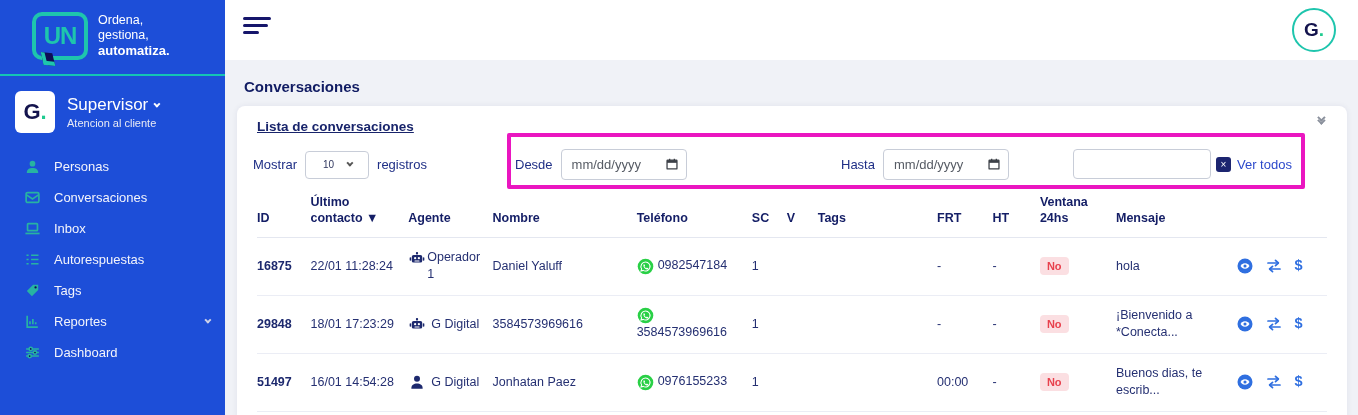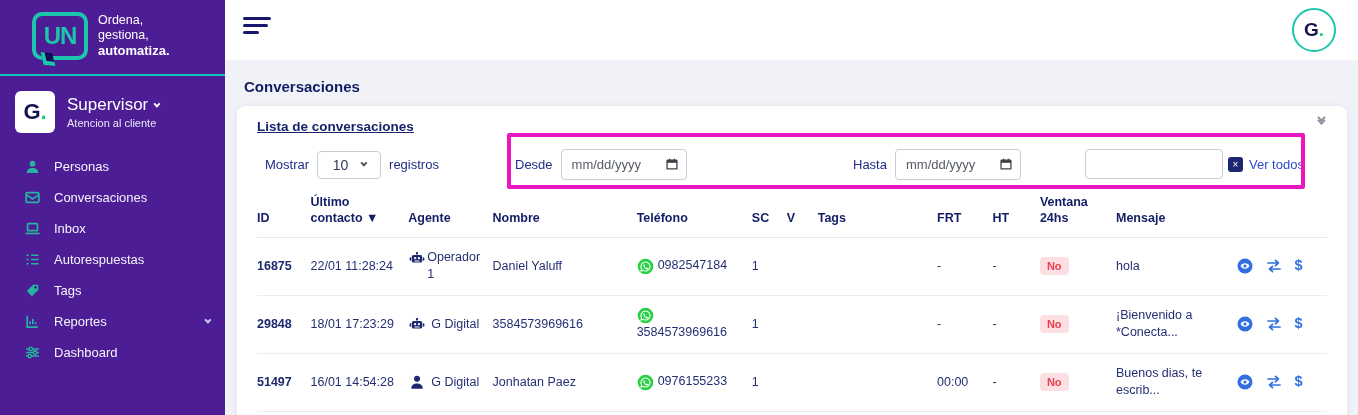--- a/index.html
+++ b/index.html
@@ -1,21 +1,21 @@
 <!DOCTYPE html>
 <html><head>
 <meta charset="utf-8">
 <style>
   * { box-sizing: border-box; margin: 0; padding: 0; }
   html,body { width:1358px; height:415px; overflow:hidden; background:#fff;
     font-family:"Liberation Sans", sans-serif; }
   .app { position:relative; width:1358px; height:415px; display:flex; }
 
   
-  .sidebar { width:225px; height:415px; background:#4c1d95; color:#fff; flex:none; }
+  .sidebar { width:225px; height:415px; background:#1d4ed8; color:#fff; flex:none; }
   .brand { display:flex; align-items:center; gap:10px; padding:12px 10px 14px 32px;
            border-bottom:2px solid #14c4b4; }
   .logo-mark { position:relative; width:56px; height:48px; border:4px solid #1ec5ad;
                border-radius:10px; display:flex; align-items:center; justify-content:center;
                color:#1ec5ad; font-weight:bold; font-size:24px; letter-spacing:-1px; }
   .logo-tail { position:absolute; left:6px; bottom:-9px; width:12px; height:12px;
                background:#0e0e55; border-left:4px solid #1ec5ad; border-bottom:4px solid #1ec5ad;
                transform:skewY(20deg) rotate(-15deg); }
   .tagline { font-size:12.5px; line-height:1.2; color:#fff; }
   .tagline .bold { font-weight:bold; font-size:13px; }
@@ -54,28 +54,28 @@
   .page-title { font-size:15px; font-weight:bold; color:#111c63; padding:18px 0 11px 19px; }
 
   .card { position:relative; margin:0 11px 0 12px; height:312px; background:#fff;
           border-radius:8px 8px 0 0; box-shadow:0 0 6px rgba(20,20,90,.07); overflow:hidden; }
   .card-head { display:flex; justify-content:space-between; align-items:flex-start;
                padding:13px 20px 0; }
   .card-title { font-size:13.5px; font-weight:bold; color:#18246b;text-decoration:underline; }
   .collapse { color:#8a909c; display:flex; flex-direction:column; gap:0; cursor:pointer; padding-right:4px; }
   .collapse .chev { width:6px; height:6px; margin-top:-3px; }
 
-  .filters { position:relative; margin:15px 28px 0; height:31px; font-size:13px; color:#1f2f86; }
+  .filters { position:relative; margin:15px 16px 0; height:31px; font-size:13px; color:#1f2f86; }
   .fgroup { position:absolute; top:0; display:flex; align-items:center; gap:8px; height:31px; }
   .g-show { left:0; }
-  .g-from { left:250px; } .g-to { left:588px; }
+  .g-from { left:262px; } .g-to { left:588px; }
   .g-clear { left:963px; gap:6px; }
   .select { width:64px; height:28px; border:1px solid #c8cdd8; border-radius:4px;
             display:flex; align-items:center; justify-content:center; gap:12px;
-            font-size:14px; color:#30375f; cursor:pointer; background:#fff; }
+            font-size:10px; color:#30375f; cursor:pointer; background:#fff; }
   .select .chev { color:#555; }
   .date-wrap { position:relative; }
   .date-wrap input { width:126px; height:31px; border:1px solid #c8cdd8; border-radius:4px;
                      padding:0 28px 0 10px; font-size:13px; color:#3a3f48;
                      font-family:"Liberation Sans", sans-serif; }
   .date-wrap svg { position:absolute; right:8px; top:8px; width:14px; height:14px; }
   .search-input { position:absolute; left:820px; top:0; width:138px; height:30px;
                   border:1px solid #c8cdd8; border-radius:4px; padding:0 10px;
                   font-size:13px; font-family:"Liberation Sans", sans-serif; }
   input::placeholder { color:#565b64; opacity:1; }

